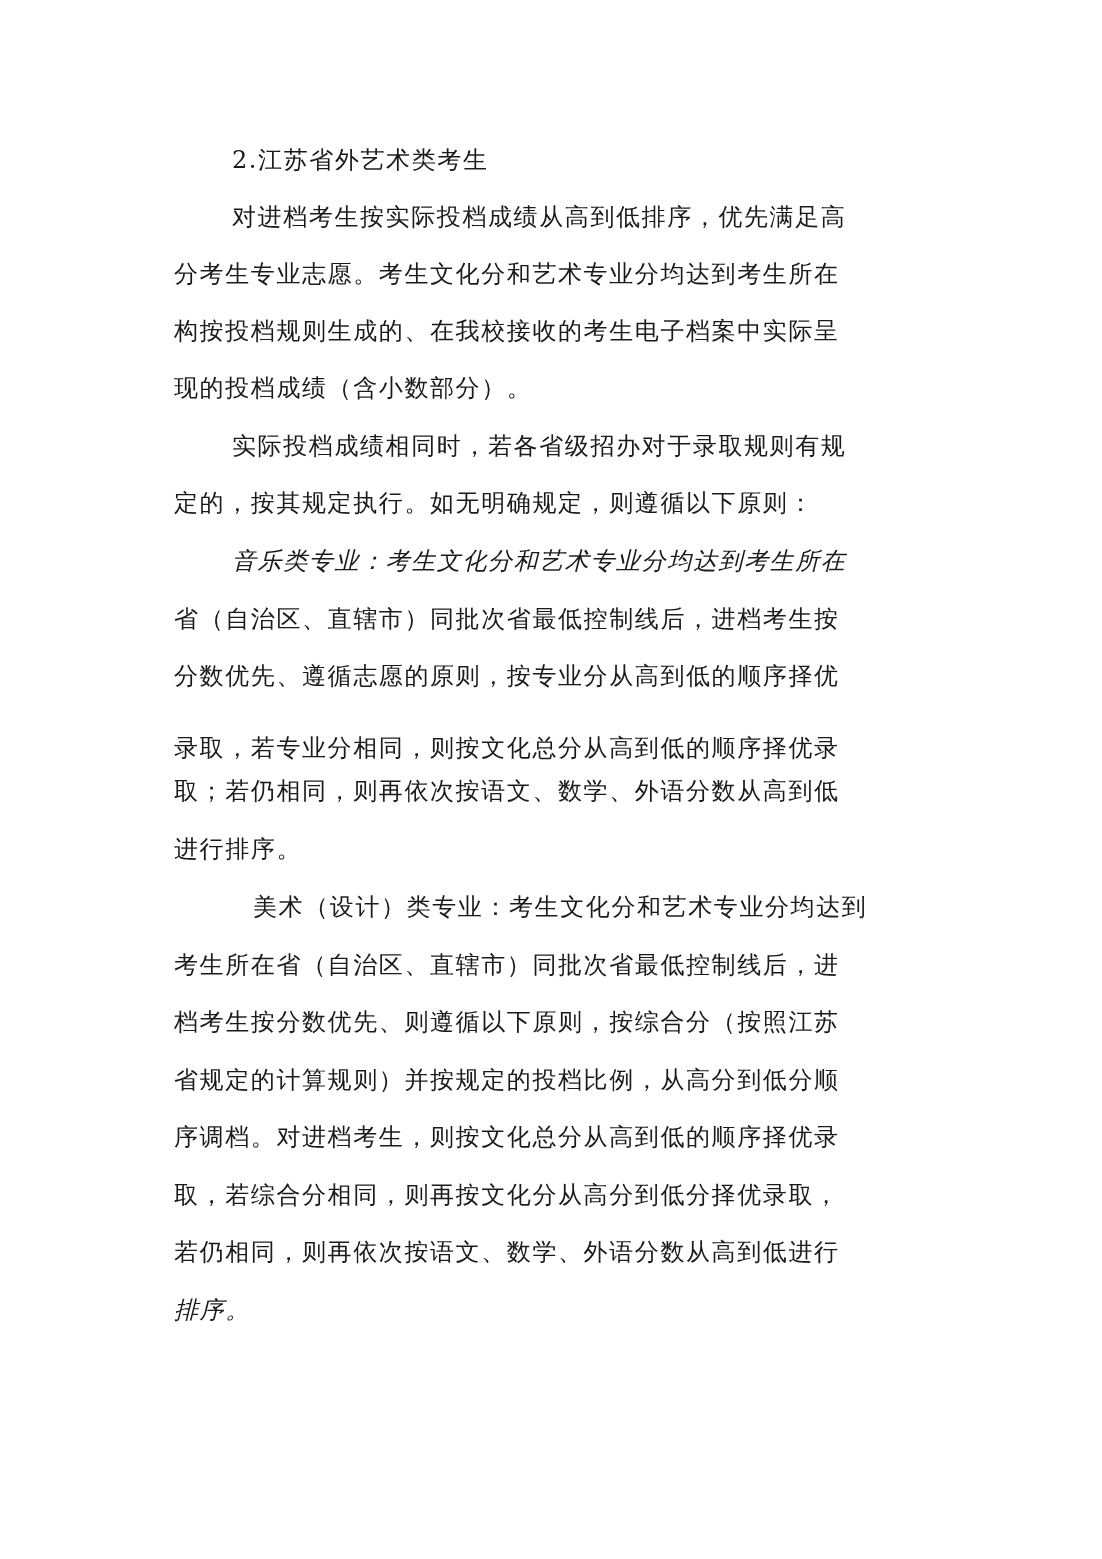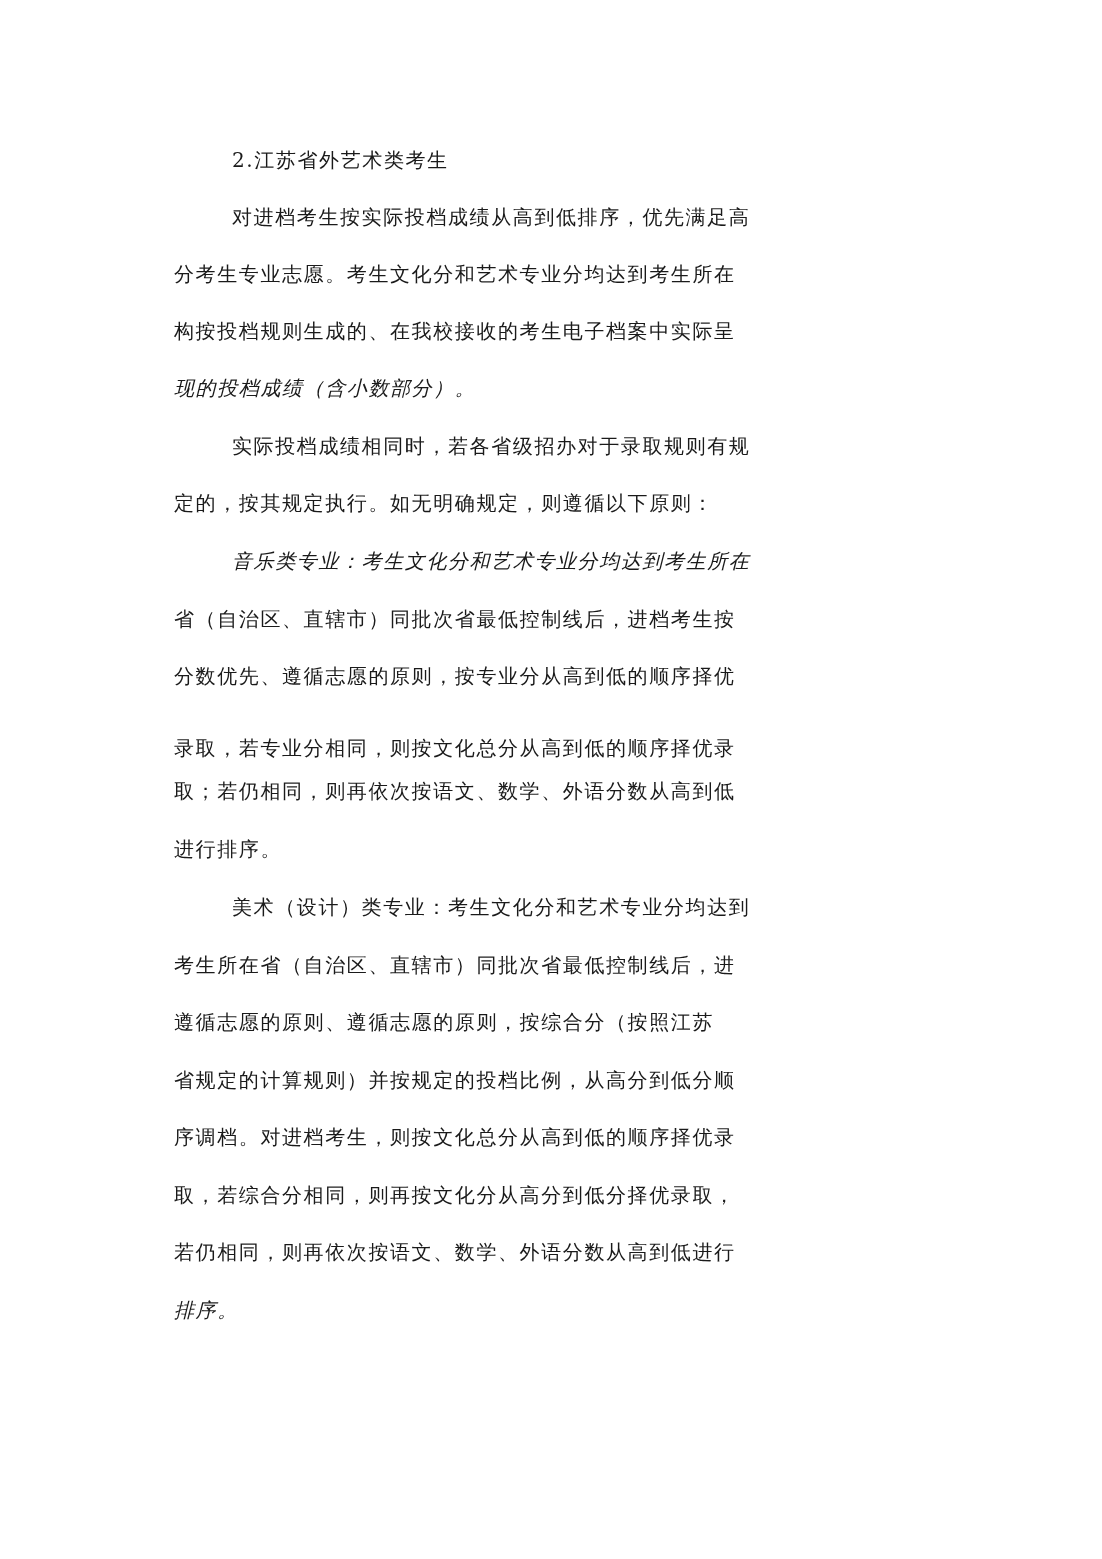--- a/index.html
+++ b/index.html
@@ -21,61 +21,61 @@
       top: 0;
       width: 1102px;
       height: 1559px;
       background: #ffffff;
     }
     .line {
       position: absolute;
       left: 174px;
       width: 770px;
       height: 40px;
-      font-size: 20px;
+      font-size: 24px;
       line-height: 40px;
       letter-spacing: 1.6px;
       white-space: nowrap;
     }
     .line.indent {
       left: 232px;
     }
   </style>
 </head>
 <body>
 
 <div class="page">
 
   <div class="line indent" style="top:140px;">2.江苏省外艺术类考生</div>
 
   <div>
     <div class="line indent" style="top:197px;">对进档考生按实际投档成绩从高到低排序，优先满足高</div>
     <div class="line" style="top:254px;">分考生专业志愿。考生文化分和艺术专业分均达到考生所在</div>
     <div class="line" style="top:311px;">构按投档规则生成的、在我校接收的考生电子档案中实际呈</div>
-    <div class="line" style="top:368px;font-style:italic;">现的投档成绩（含小数部分）。</div>
+    <div class="line" style="top:368px;">现的投档成绩（含小数部分）。</div>
   </div>
 
   <div>
     <div class="line indent" style="top:426px;">实际投档成绩相同时，若各省级招办对于录取规则有规</div>
     <div class="line" style="top:483px;">定的，按其规定执行。如无明确规定，则遵循以下原则：</div>
   </div>
 
   <div>
     <div class="line indent" style="top:541px;font-style:italic;">音乐类专业：考生文化分和艺术专业分均达到考生所在</div>
     <div class="line" style="top:599px;">省（自治区、直辖市）同批次省最低控制线后，进档考生按</div>
     <div class="line" style="top:656px;">分数优先、遵循志愿的原则，按专业分从高到低的顺序择优</div>
     <div class="line" style="top:714px;margin-top:14px;">录取，若专业分相同，则按文化总分从高到低的顺序择优录</div>
     <div class="line" style="top:771px;">取；若仍相同，则再依次按语文、数学、外语分数从高到低</div>
     <div class="line" style="top:829px;">进行排序。</div>
   </div>
 
   <div>
-    <div class="line indent" style="top:887px;">美术（设计）类专业：考生文化分和艺术专业分均达到</div>
+    <div class="line indent" style="top:887px;margin-left:21px;">美术（设计）类专业：考生文化分和艺术专业分均达到</div>
     <div class="line" style="top:945px;">考生所在省（自治区、直辖市）同批次省最低控制线后，进</div>
-    <div class="line" style="top:1002px;">遵循志愿的原则、遵循志愿的原则，按综合分（按照江苏</div>
+    <div class="line" style="top:1002px;">档考生按分数优先、则遵循以下原则，按综合分（按照江苏</div>
     <div class="line" style="top:1060px;">省规定的计算规则）并按规定的投档比例，从高分到低分顺</div>
     <div class="line" style="top:1117px;">序调档。对进档考生，则按文化总分从高到低的顺序择优录</div>
     <div class="line" style="top:1175px;">取，若综合分相同，则再按文化分从高分到低分择优录取，</div>
     <div class="line" style="top:1232px;">若仍相同，则再依次按语文、数学、外语分数从高到低进行</div>
     <div class="line" style="top:1290px;font-style:italic;">排序。</div>
   </div>
 
 </div>
 
 </body></html>

